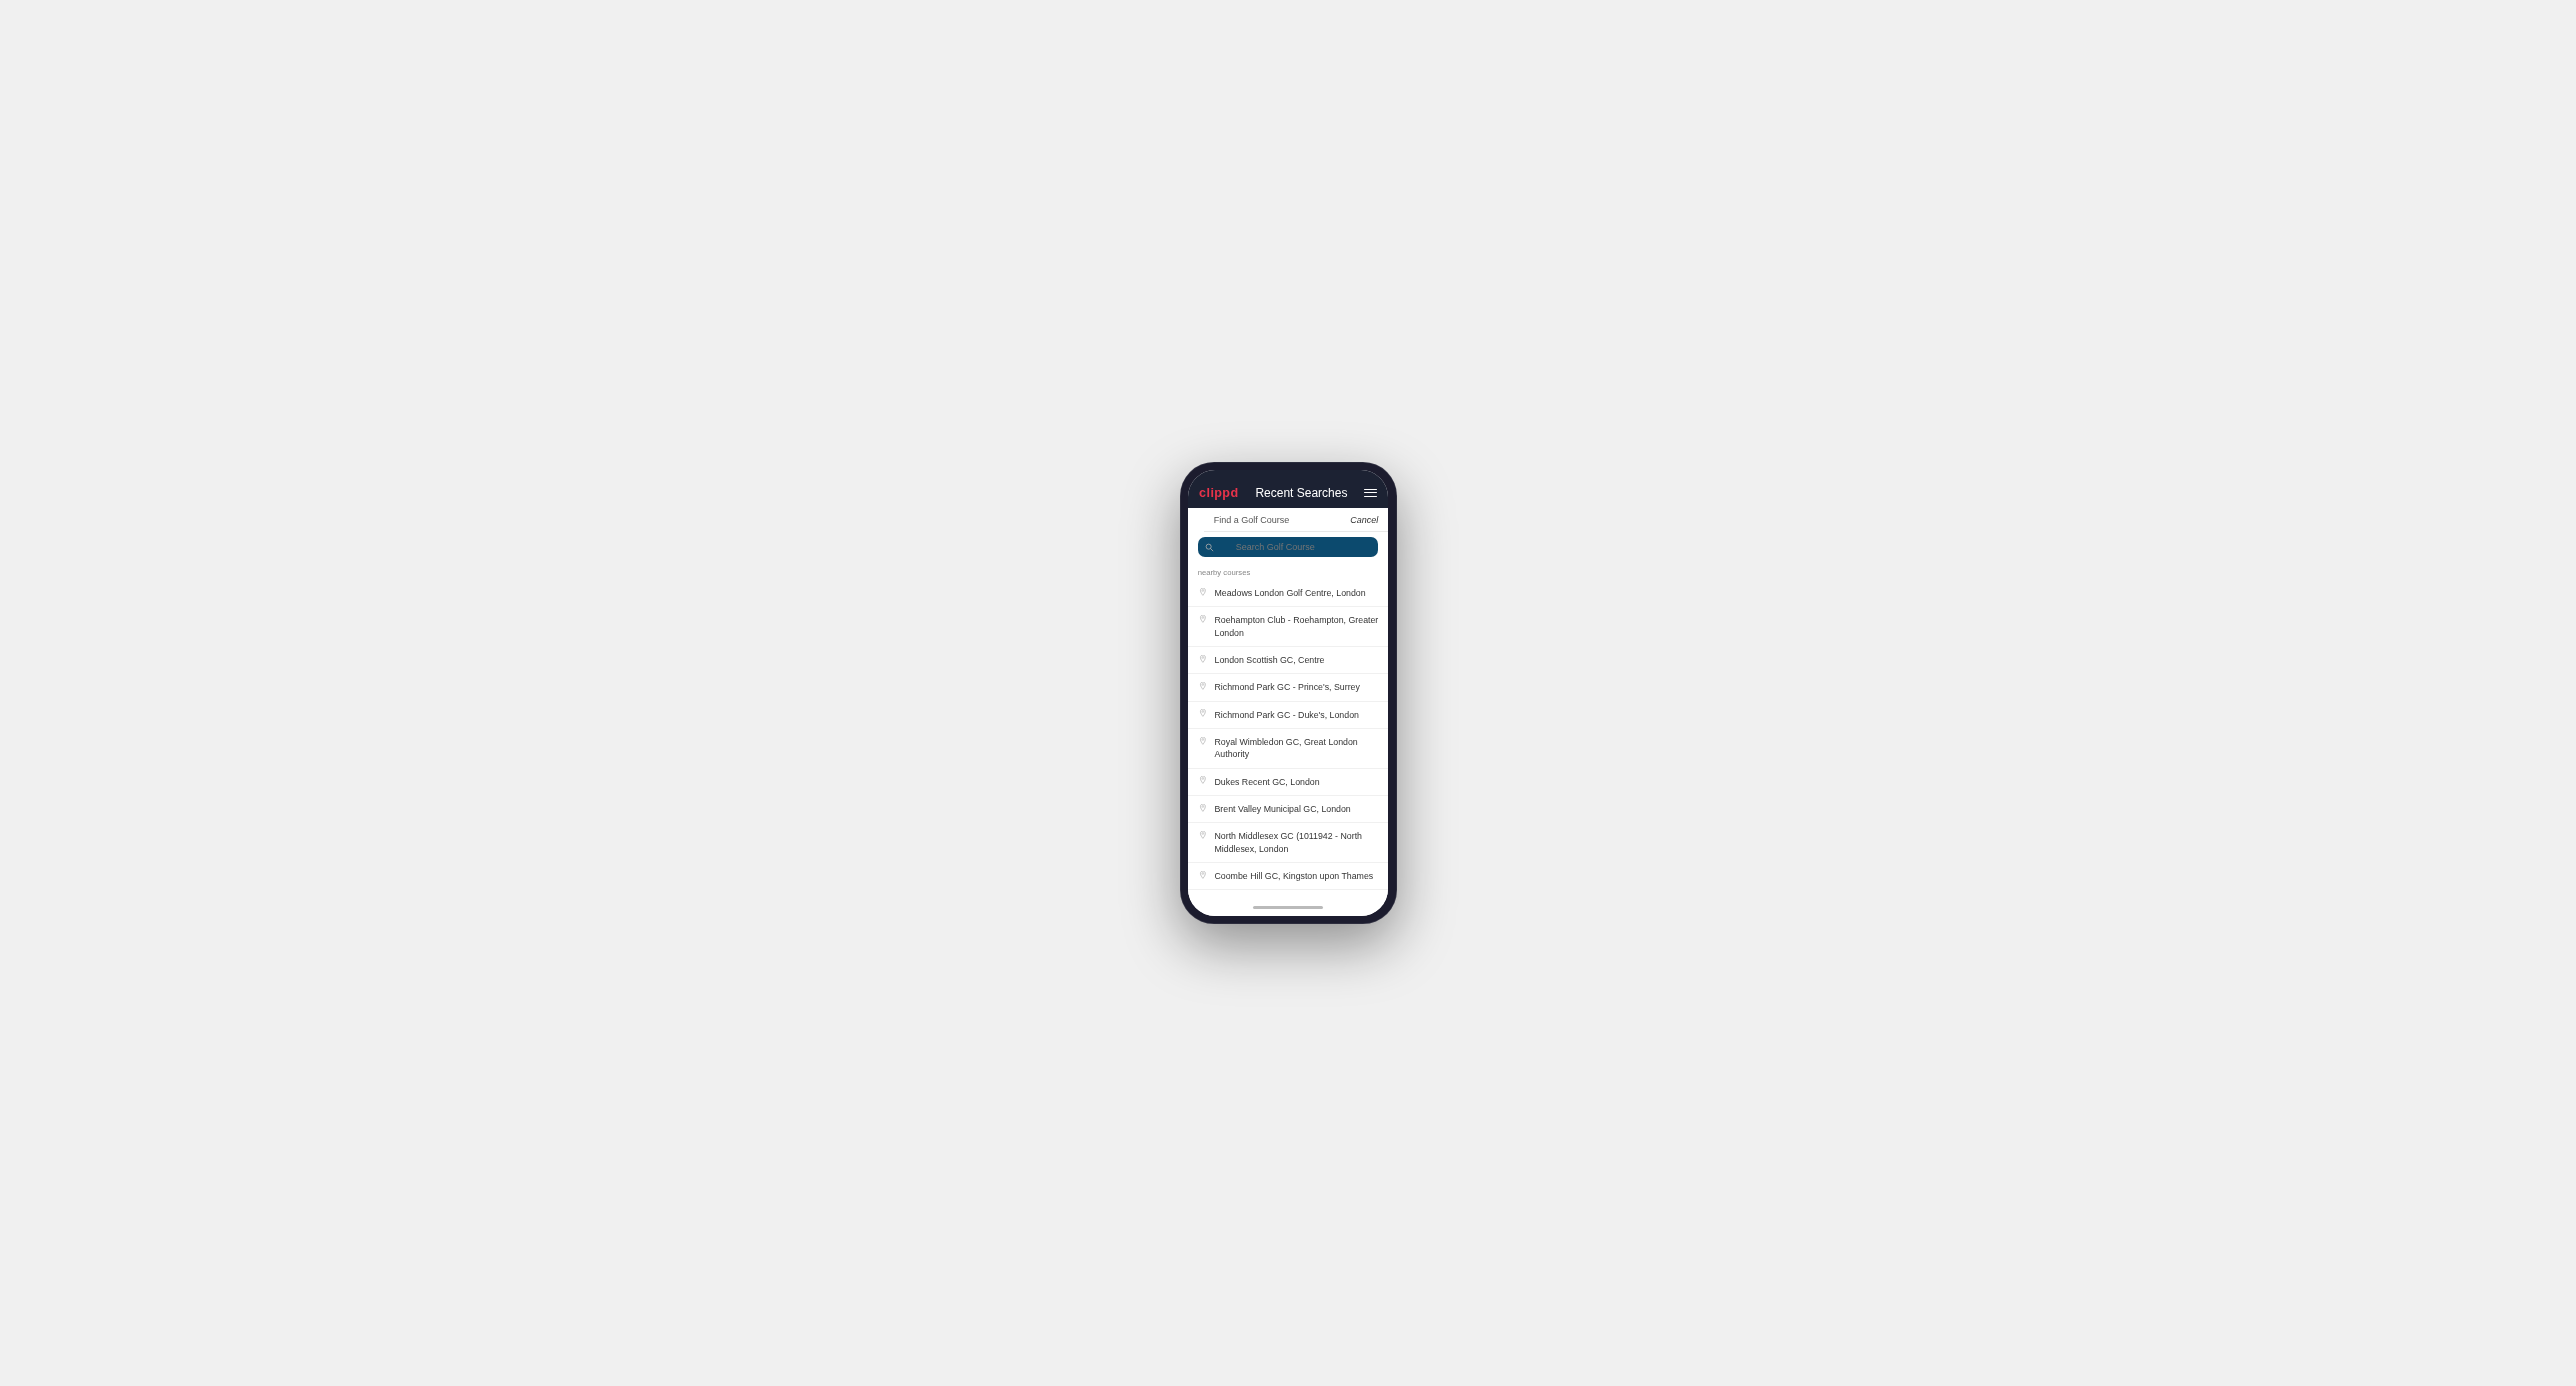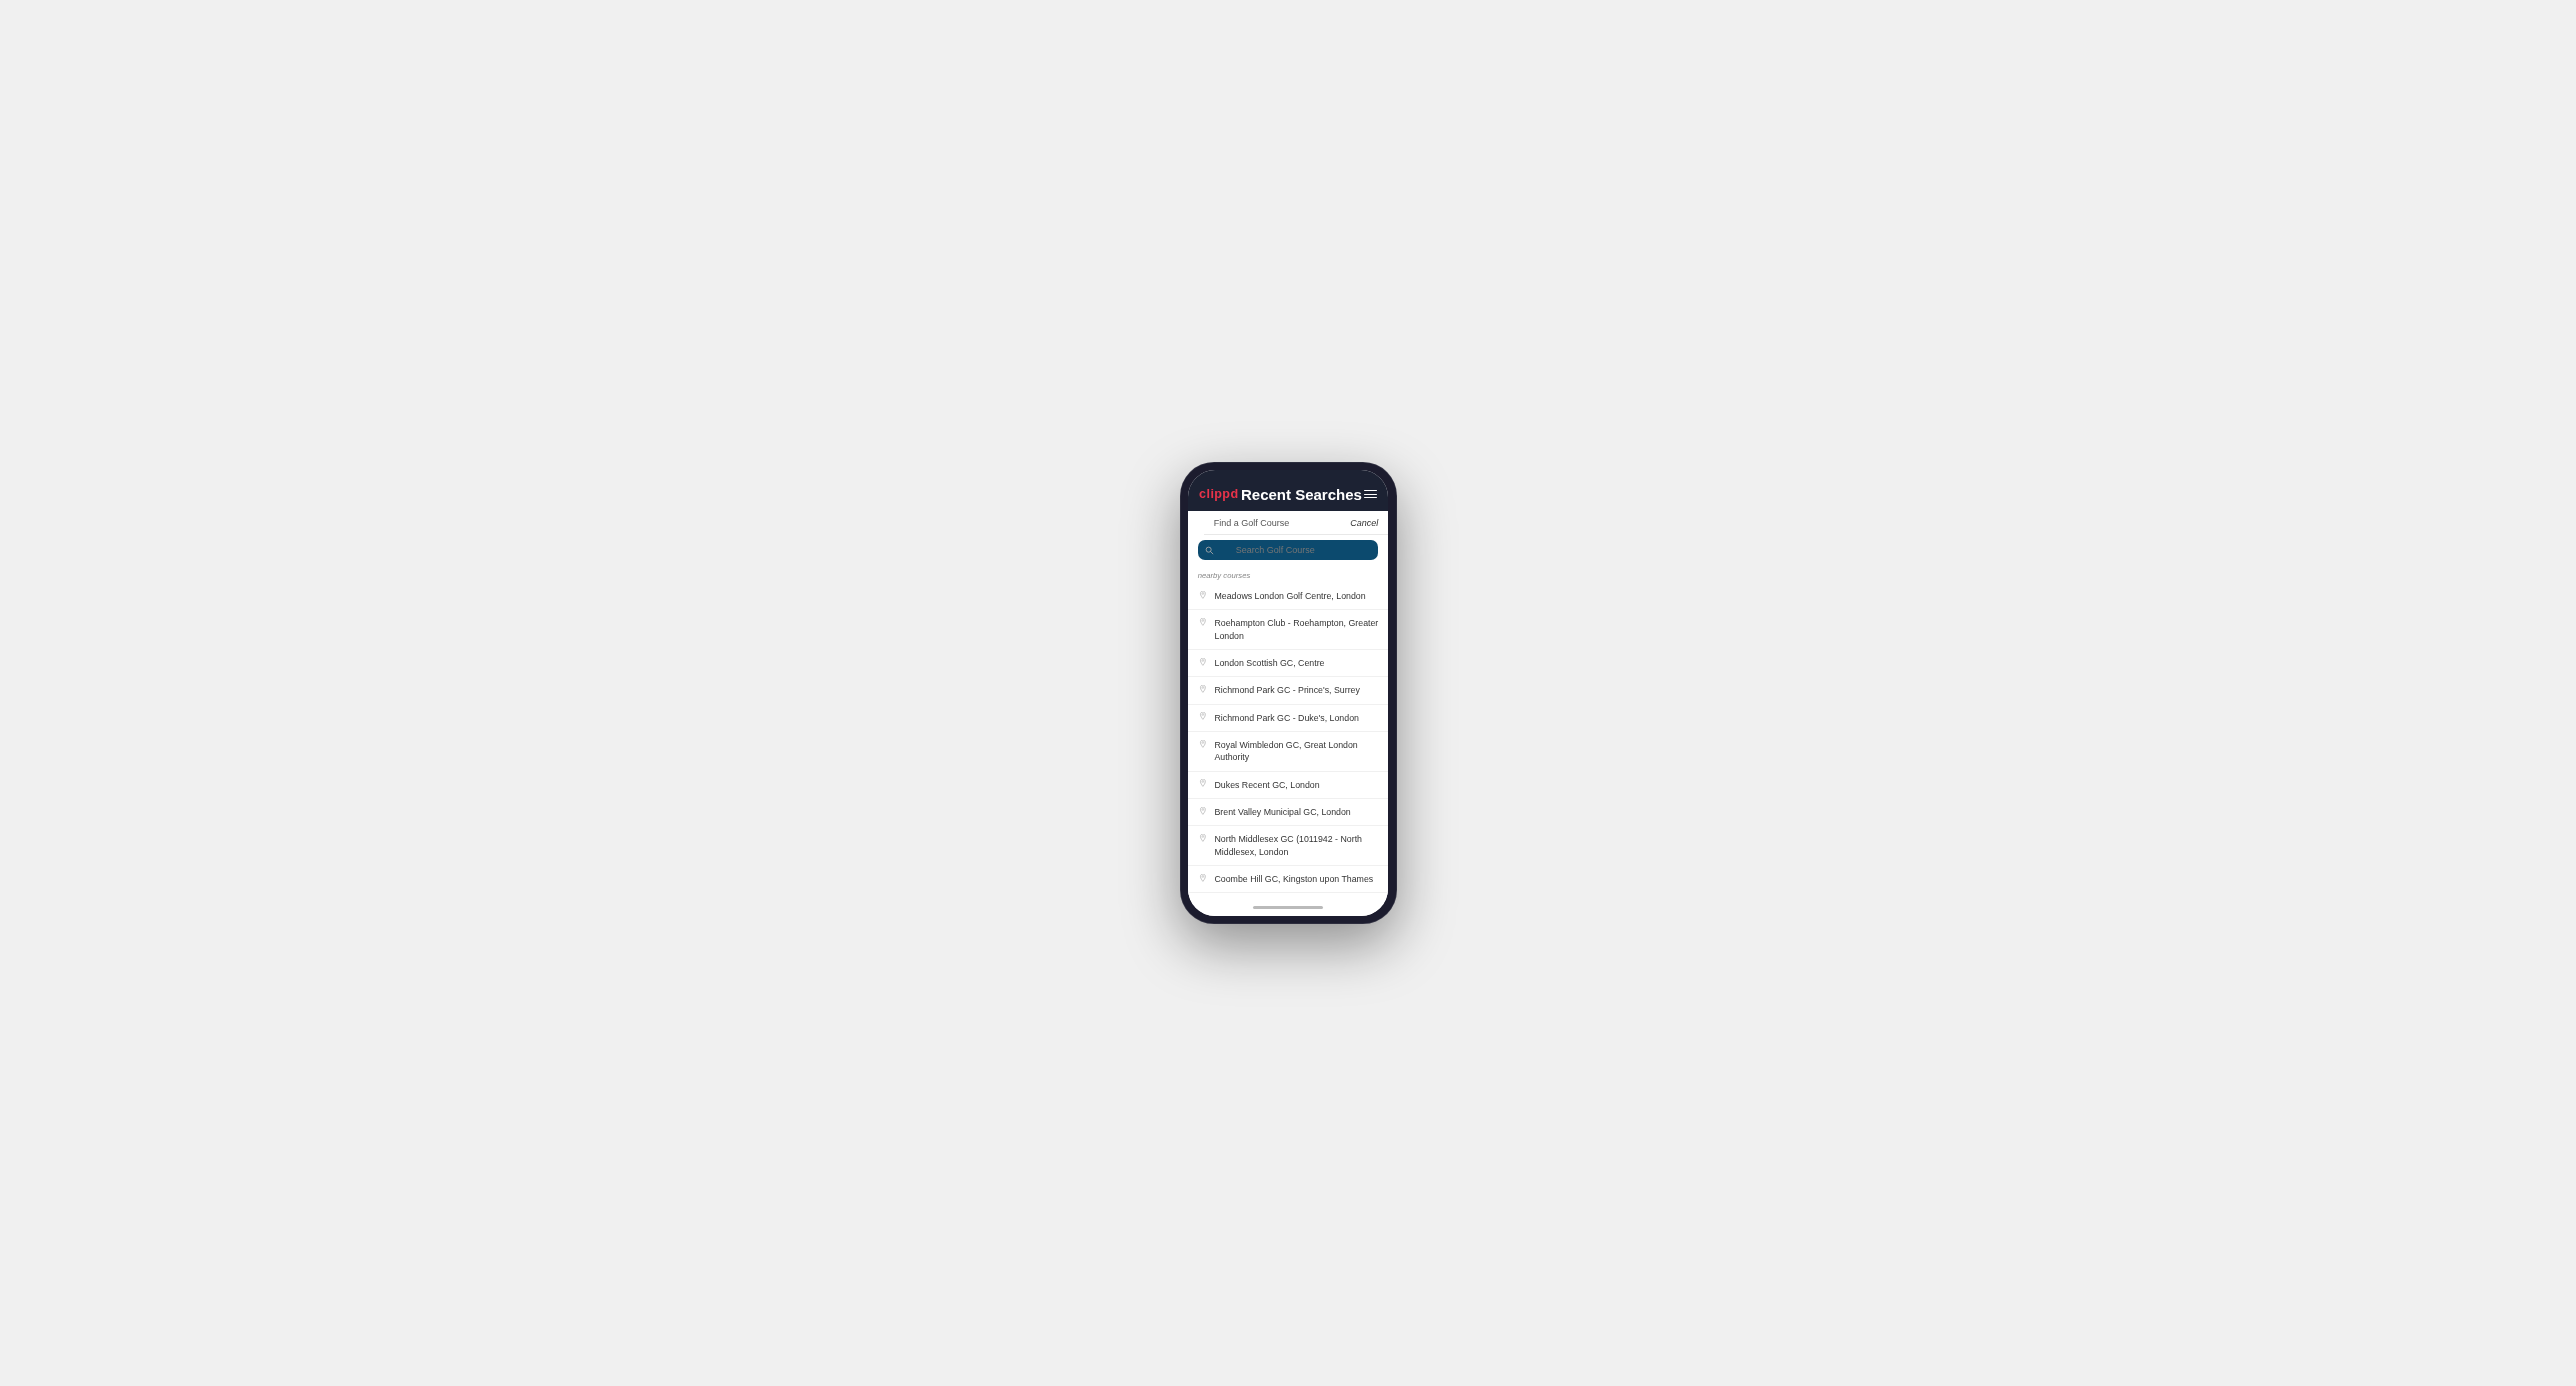--- a/index.html
+++ b/index.html
@@ -49,22 +49,22 @@
     }
 
     .header-logo {
       font-size: 12.6px;
       font-weight: 700;
       color: #e8334a;
       letter-spacing: 0.4px;
     }
 
     .header-title {
-      font-size: 15px;
-      font-weight: 700;
+      font-size: 12px;
+      font-weight: 400;
       color: #fff;
     }
 
     .header-menu {
       display: flex;
       flex-direction: column;
       gap: 2.1px;
       cursor: pointer;
     }
 
@@ -136,21 +136,20 @@
       overflow-y: auto;
       background: #fff;
     }
 
     .nearby-header {
       padding: 5.6px 9.8px 2.8px 9.8px;
       font-size: 7.7px;
       color: #888;
       font-weight: 500;
       text-transform: lowercase;
-      font-style: italic;
     }
 
     .course-item {
       display: flex;
       align-items: flex-start;
       padding: 7px 9.8px;
       border-bottom: 0.7px solid #f0f0f0;
       cursor: pointer;
       gap: 7px;
     }

